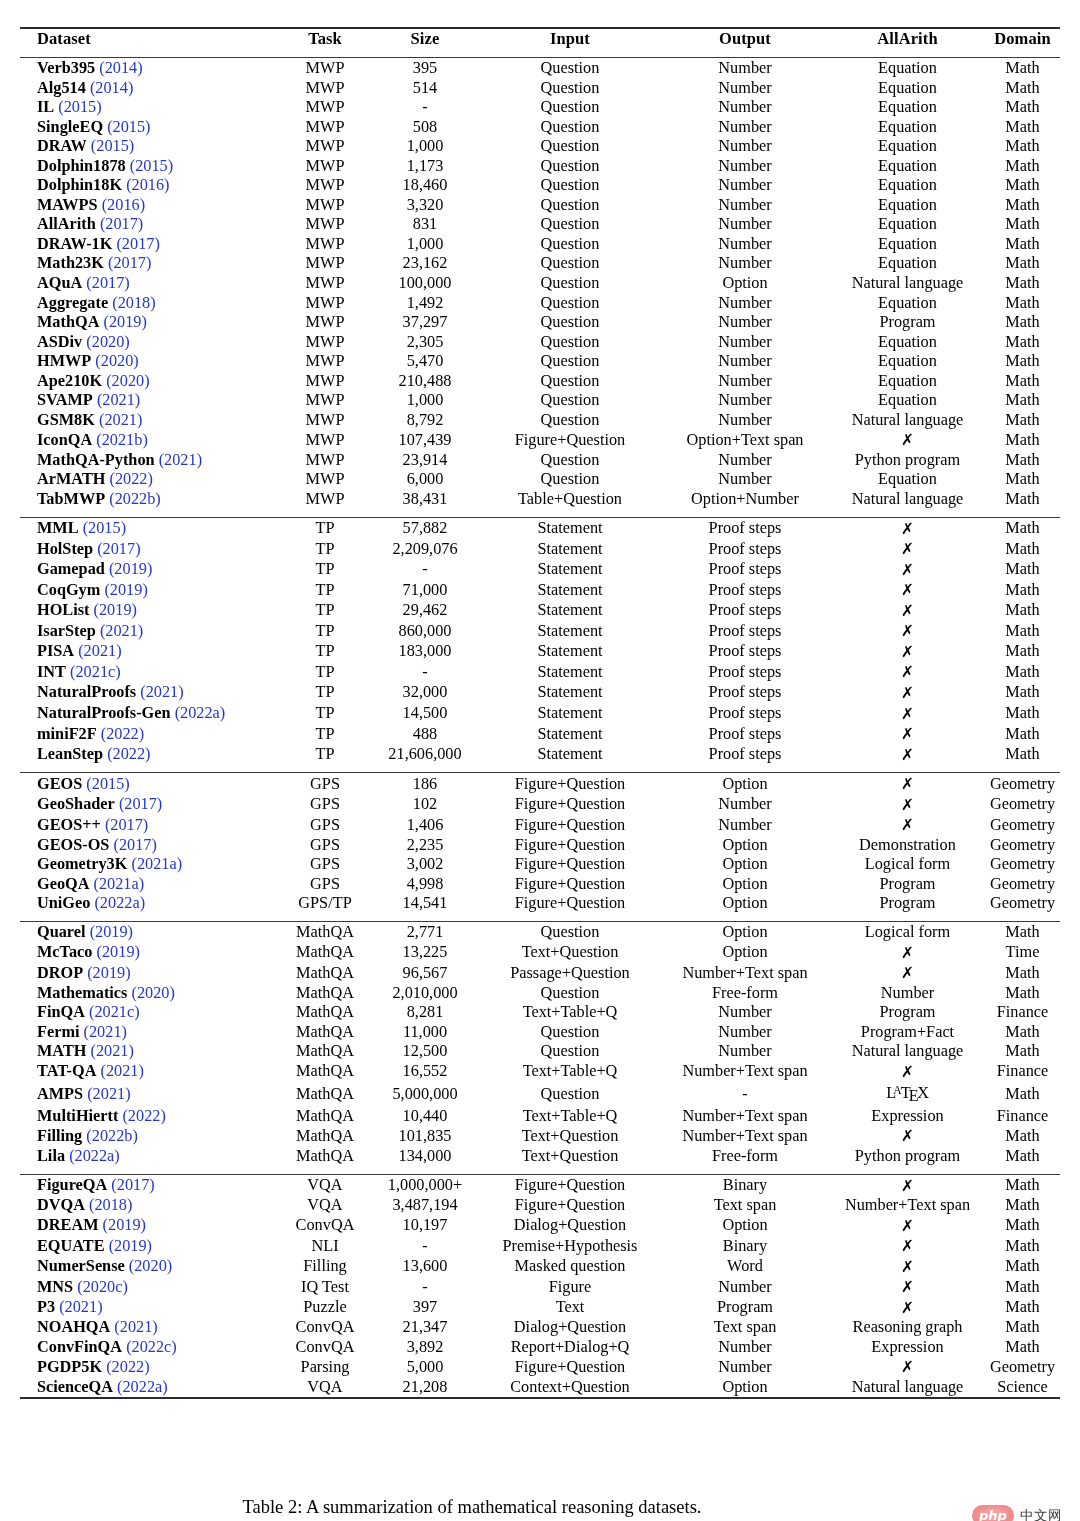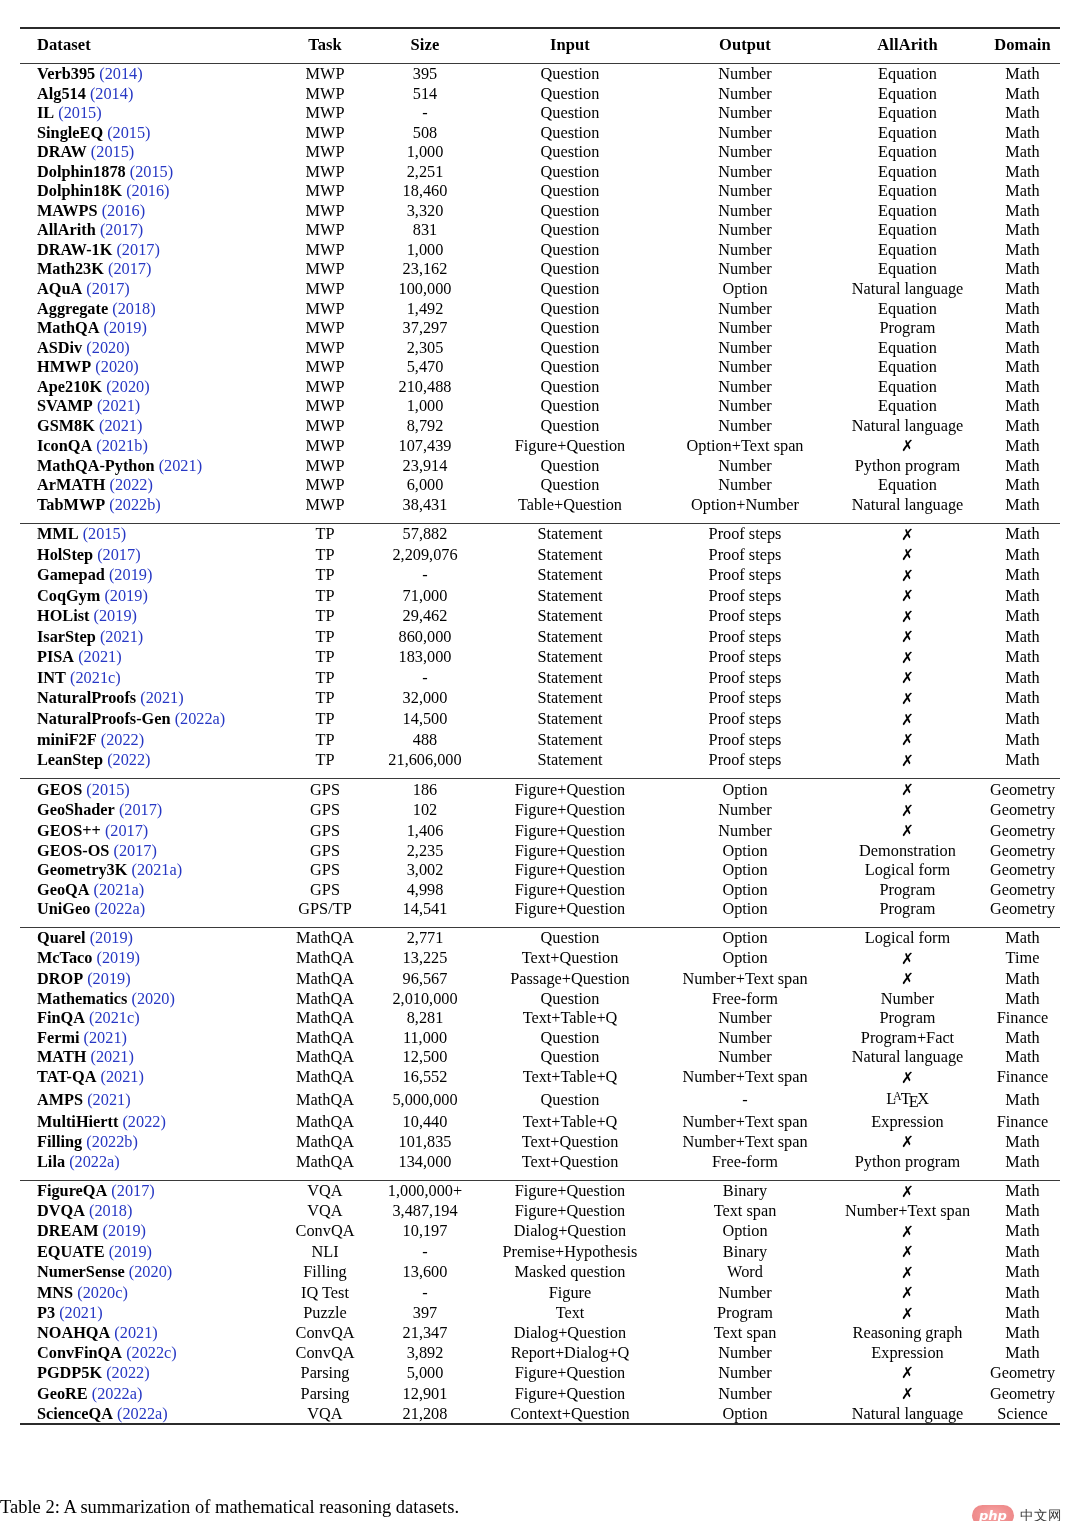--- a/index.html
+++ b/index.html
@@ -31,21 +31,21 @@
   table.datasets col.c-task    { width: 90px; }
   table.datasets col.c-size    { width: 110px; }
   table.datasets col.c-input   { width: 180px; }
   table.datasets col.c-output  { width: 170px; }
   table.datasets col.c-rat     { width: 155px; }
   table.datasets col.c-domain  { width: 75px; }
 
   thead th {
     font-weight: bold;
     font-size: 16.5px;
-    padding: 6px 0 8px 0;
+    padding: 0 0 8px 0;
     text-align: center;
     letter-spacing: 0.1px;
   }
   thead th.left { text-align: left; padding-left: 17px; }
 
   tr.rule-top > * {
     border-top: 2.6px solid #2b2b2b;
   }
   tr.rule-mid > * {
     border-top: 1.4px solid #3a3a3a;
@@ -100,21 +100,21 @@
     margin-right: -1px;
   }
   
   tr.gap td { height: 8px; line-height: 8px; }
 
   .caption {
     position: absolute;
     left: 0;
     top: 1470px;
     width: 944px;
-    text-align: left;
+    text-align: center;
     font-size: 18.5px;
   }
   .watermark {
     position: absolute;
     right: 18px;
     top: 1478px;
     display: flex;
     align-items: center;
     gap: 6px;
   }
@@ -207,21 +207,21 @@
           <td>MWP</td>
           <td>1,000</td>
           <td>Question</td>
           <td>Number</td>
           <td>Equation</td>
           <td>Math</td>
         </tr>
         <tr>
           <td class="name"><span class="dsname">Dolphin1878</span> <span class="yr">(2015)</span></td>
           <td>MWP</td>
-          <td>2,251</td>
+          <td>1,173</td>
           <td>Question</td>
           <td>Number</td>
           <td>Equation</td>
           <td>Math</td>
         </tr>
         <tr>
           <td class="name"><span class="dsname">Dolphin18K</span> <span class="yr">(2016)</span></td>
           <td>MWP</td>
           <td>18,460</td>
           <td>Question</td>
@@ -748,29 +748,20 @@
         <tr>
           <td class="name"><span class="dsname">PGDP5K</span> <span class="yr">(2022)</span></td>
           <td>Parsing</td>
           <td>5,000</td>
           <td>Figure+Question</td>
           <td>Number</td>
           <td><span class="xmark">✗</span></td>
           <td>Geometry</td>
         </tr>
         <tr>
-          <td class="name"><span class="dsname">GeoRE</span> <span class="yr">(2022a)</span></td>
-          <td>Parsing</td>
-          <td>12,901</td>
-          <td>Figure+Question</td>
-          <td>Number</td>
-          <td><span class="xmark">✗</span></td>
-          <td>Geometry</td>
-        </tr>
-        <tr>
           <td class="name"><span class="dsname">ScienceQA</span> <span class="yr">(2022a)</span></td>
           <td>VQA</td>
           <td>21,208</td>
           <td>Context+Question</td>
           <td>Option</td>
           <td>Natural language</td>
           <td>Science</td>
         </tr>
         <tr class="rule-bottom">
           <td colspan="7" style="height:0;line-height:0;"></td>

